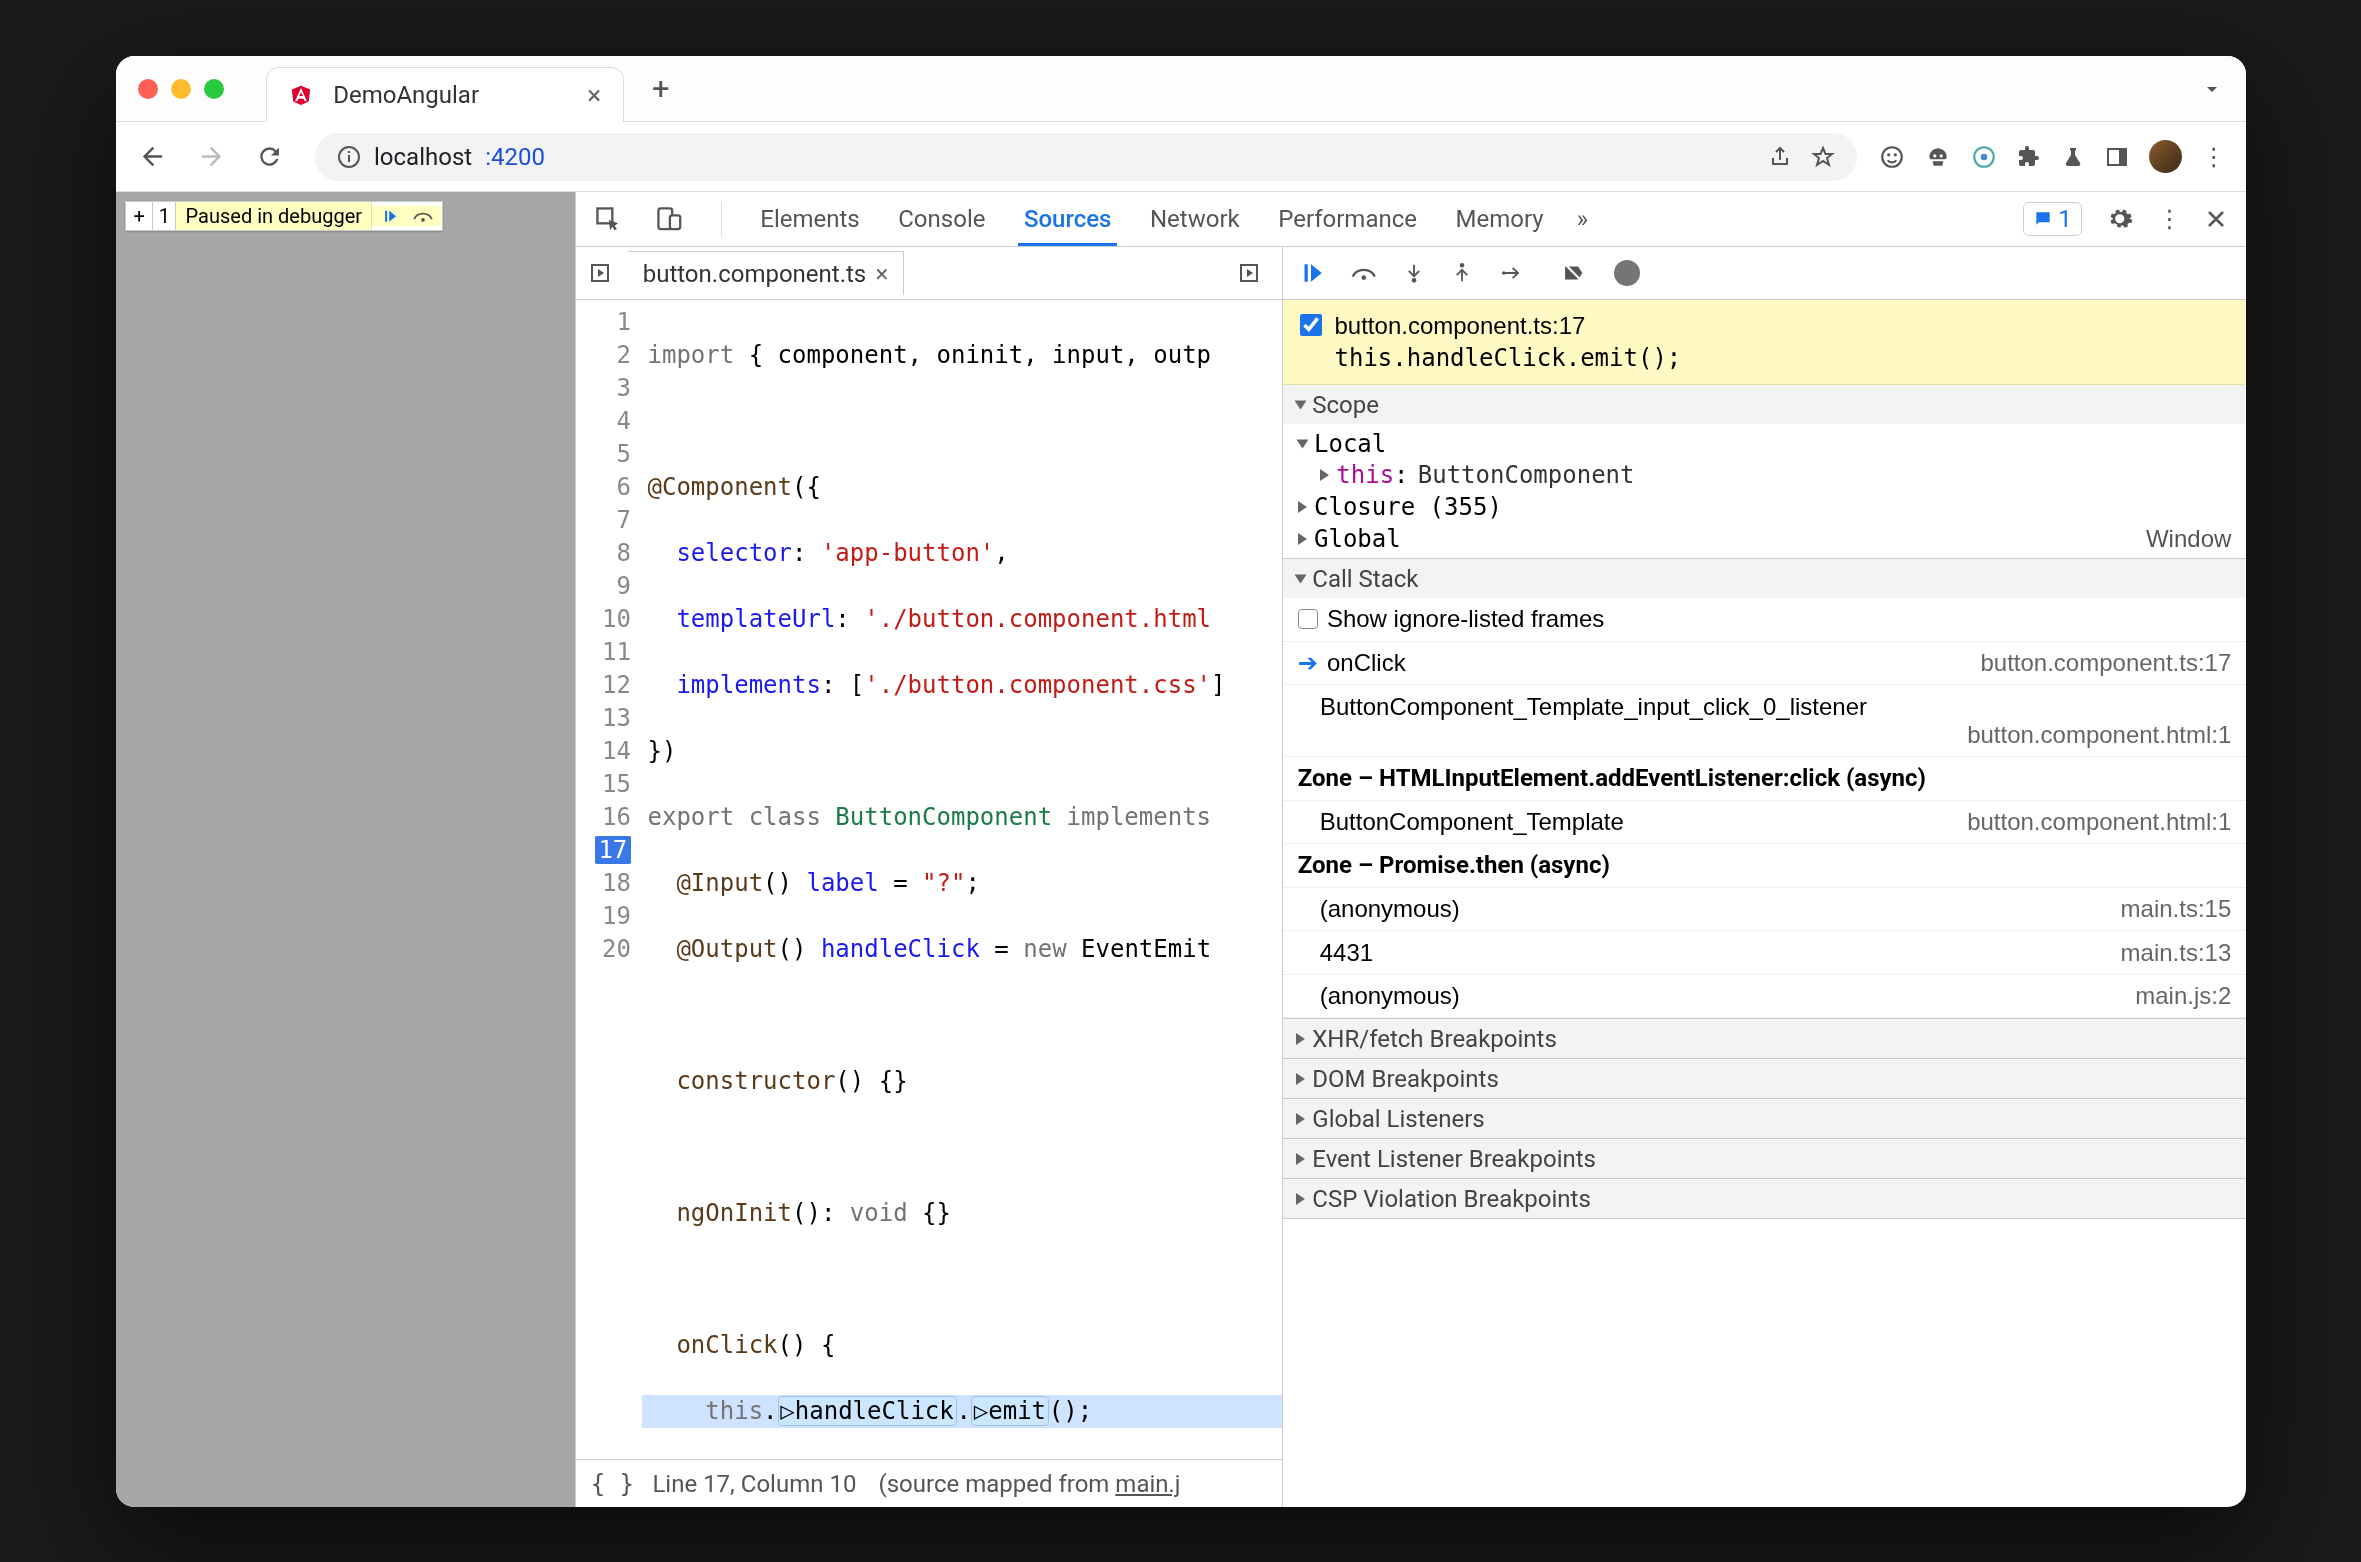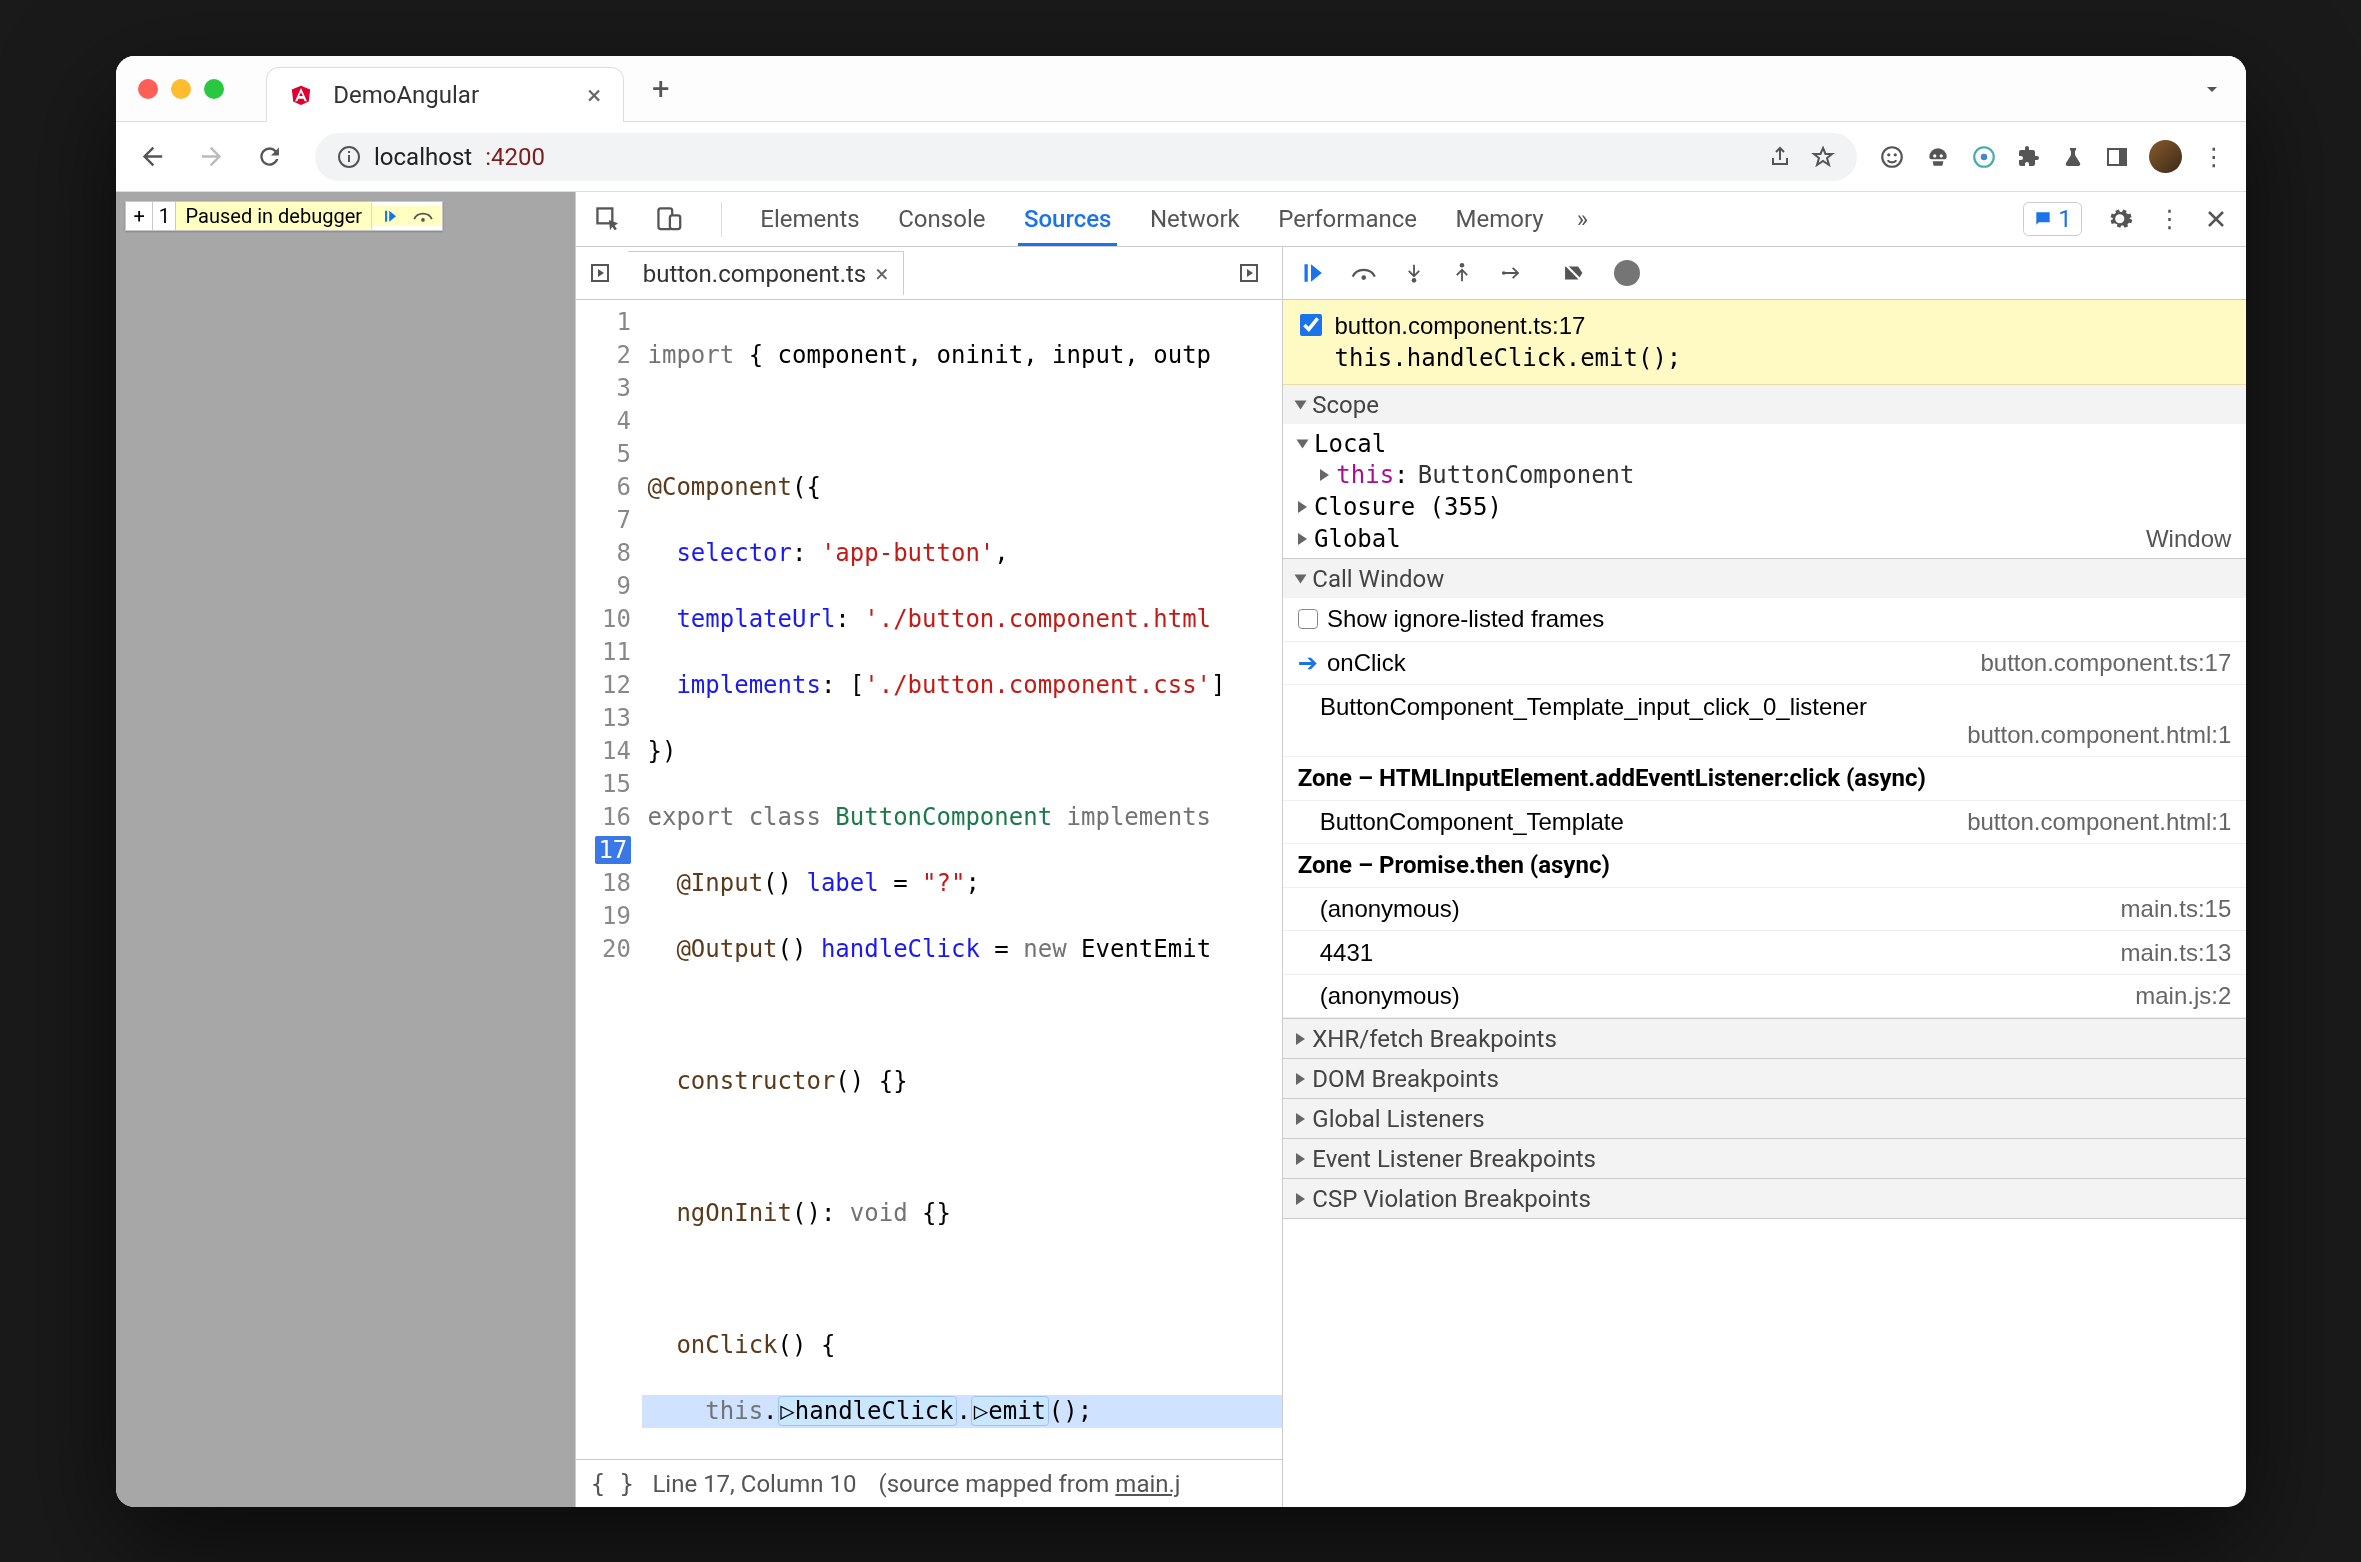--- a/index.html
+++ b/index.html
@@ -62,21 +62,21 @@
     border-bottom:0.9px solid #ddd;
   }
   .nav-ico { color:#555; width:37px; text-align:center;}
   .nav-ico.disabled{color:#bbb}
   .url {
     flex:1; display:flex; align-items:center; gap:13px;
     background:#f1f3f4; border-radius:37px; height:48px;
     padding:0 22px; color:#555;
   }
   .url .host{color:#202124}
-  .url .port{color:#7f1d1d}
+  .url .port{color:#1d4ed8}
   .url-actions{margin-left:auto;display:flex;gap:18.4px;color:#555;}
   .ext-icons{display:flex;gap:20px;align-items:center;color:#555;}
   .avatar{width:33px;height:33px;border-radius:50%;background:linear-gradient(135deg,#8a5a2a,#3a2a1a)}
   .kebab{letter-spacing:-1.8px}
 
   
   .content{flex:1;display:flex;min-height:0}
 
   
   .page {
@@ -507,21 +507,21 @@
                   <span class="tri"></span>
                   <span>Global</span>
                   <span class="right">Window</span>
                 </div>
             </div>
           </div>
 
           <div class="section callstack">
             <div class="section-h">
                 <span class="tri down"></span>
-                <span>Call Window</span>
+                <span>Call Stack</span>
               </div>
             <div class="frame">
                 <span class="cb"></span>
                 <span>Show ignore-listed frames</span>
               </div>
             <div class="frame">
                 <span class="arrow">➔</span>
                 <span>onClick</span>
                 <span class="loc">button.component.ts:17</span>
               </div>

